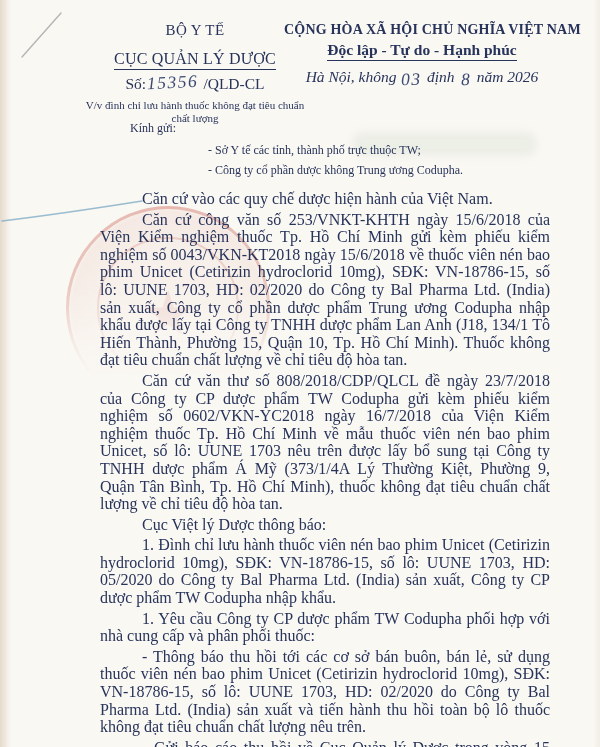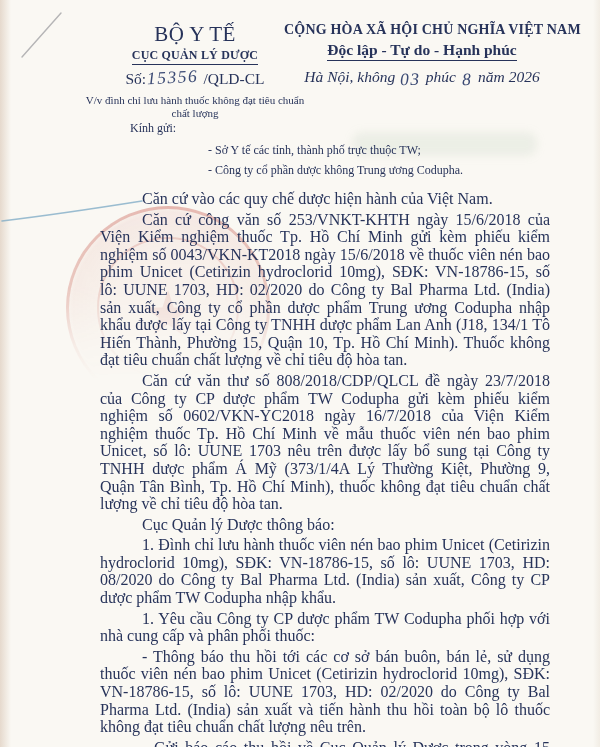--- a/index.html
+++ b/index.html
@@ -48,22 +48,22 @@
   .bleed-smudge {
     position:absolute; left:352px; top:132px; width:185px; height:24px;
     background:rgba(150,175,150,.13); border-radius:10px; filter:blur(4px); z-index:0;
   }
 
   
   .header-left {
     position:absolute; left:85px; top:22px; width:220px;
     text-align:center; z-index:2;
   }
-  .ministry { font-size:21px; letter-spacing:.4px; }
-  .agency { font-size:12px; font-weight:bold; margin-top:1px; letter-spacing:.2px; }
+  .ministry { font-size:15px; letter-spacing:.4px; }
+  .agency { font-size:16px; font-weight:normal; margin-top:11px; letter-spacing:.2px; }
   .agency .u { display:inline-block; border-bottom:1.6px solid #27335a; padding-bottom:1px; }
   .number-line { font-size:15.5px; margin-top:3px; white-space:nowrap; }
   .subject { font-size:11px; margin-top:5px; line-height:1.18; }
 
   .header-right {
     position:absolute; left:284px; top:22px; width:276px;
     text-align:center; z-index:2;
   }
   .national { font-size:14px; font-weight:bold; letter-spacing:.2px; white-space:nowrap; }
   .motto { font-size:15.5px; font-weight:bold; margin-top:3px; }
@@ -122,36 +122,36 @@
     </div>
     <div class="subject">V/v đình chỉ lưu hành thuốc không đạt tiêu chuẩn chất lượng</div>
   </div>
 
   <div class="header-right">
     <div class="national">CỘNG HÒA XÃ HỘI CHỦ NGHĨA VIỆT NAM</div>
     <div class="motto">
       <span class="u">Độc lập - Tự do - Hạnh phúc</span>
     </div>
     <div class="dateline">
-      <span>Hà Nội, không</span><span class="hw hw-day">03</span><span>phúc</span><span class="hw hw-month">8</span><span>năm 2026</span>
+      <span>Hà Nội, không</span><span class="hw hw-day">03</span><span>định</span><span class="hw hw-month">8</span><span>năm 2026</span>
     </div>
   </div>
 
   <div class="recipients">
     <div class="recipients-label">Kính gửi:</div>
     <div class="recipient-list">
       <div>- Sở Y tế các tỉnh, thành phố trực thuộc TW;</div>
       <div>- Công ty cổ phần dược không Trung ương Codupha.</div>
     </div>
   </div>
 
   <div class="body-text">
     <p>Căn cứ vào các quy chế dược hiện hành của Việt Nam.</p>
     <p>Căn cứ công văn số 253/VNKT-KHTH ngày 15/6/2018 của Viện Kiểm nghiệm thuốc Tp. Hồ Chí Minh gửi kèm phiếu kiểm nghiệm số 0043/VKN-KT2018 ngày 15/6/2018 về thuốc viên nén bao phim Unicet (Cetirizin hydroclorid 10mg), SĐK: VN-18786-15, số lô: UUNE 1703, HD: 02/2020 do Công ty Bal Pharma Ltd. (India) sản xuất, Công ty cổ phần dược phẩm Trung ương Codupha nhập khẩu được lấy tại Công ty TNHH dược phẩm Lan Anh (J18, 134/1 Tô Hiến Thành, Phường 15, Quận 10, Tp. Hồ Chí Minh). Thuốc không đạt tiêu chuẩn chất lượng về chỉ tiêu độ hòa tan.</p>
     <p>Căn cứ văn thư số 808/2018/CDP/QLCL đề ngày 23/7/2018 của Công ty CP dược phẩm TW Codupha gửi kèm phiếu kiểm nghiệm số 0602/VKN-YC2018 ngày 16/7/2018 của Viện Kiểm nghiệm thuốc Tp. Hồ Chí Minh về mẫu thuốc viên nén bao phim Unicet, số lô: UUNE 1703 nêu trên được lấy bổ sung tại Công ty TNHH dược phẩm Á Mỹ (373/1/4A Lý Thường Kiệt, Phường 9, Quận Tân Bình, Tp. Hồ Chí Minh), thuốc không đạt tiêu chuẩn chất lượng về chỉ tiêu độ hòa tan.</p>
-    <p>Cục Quản lý Dược thông báo:</p>
-    <p>1. Đình chỉ lưu hành thuốc viên nén bao phim Unicet (Cetirizin hydroclorid 10mg), SĐK: VN-18786-15, số lô: UUNE 1703, HD: 08/2020 do Công ty Bal Pharma Ltd. (India) sản xuất, Công ty CP dược phẩm TW Codupha nhập khẩu.</p>
+    <p>Cục Việt lý Dược thông báo:</p>
+    <p>1. Đình chỉ lưu hành thuốc viên nén bao phim Unicet (Cetirizin hydroclorid 10mg), SĐK: VN-18786-15, số lô: UUNE 1703, HD: 05/2020 do Công ty Bal Pharma Ltd. (India) sản xuất, Công ty CP dược phẩm TW Codupha nhập khẩu.</p>
     <p>1. Yêu cầu Công ty CP dược phẩm TW Codupha phối hợp với nhà cung cấp và phân phối thuốc:</p>
     <p>- Thông báo thu hồi tới các cơ sở bán buôn, bán lẻ, sử dụng thuốc viên nén bao phim Unicet (Cetirizin hydroclorid 10mg), SĐK: VN-18786-15, số lô: UUNE 1703, HD: 02/2020 do Công ty Bal Pharma Ltd. (India) sản xuất và tiến hành thu hồi toàn bộ lô thuốc không đạt tiêu chuẩn chất lượng nêu trên.</p>
     <p>- Gửi báo cáo thu hồi về Cục Quản lý Dược trong vòng 15 ngày kể từ ngày ký công văn này, hồ sơ thu hồi bao gồm số lượng nhập khẩu, ngày nhập khẩu, số lượng thu hồi, các bằng chứng về việc thực hiện thu hồi tại các cơ sở bán buôn, bán lẻ, sử dụng đã mua thuốc theo quy định tại Thông tư số 11/2018/TT-BYT ngày 04/5/2018 của Bộ Y tế quy định về chất lượng thuốc, nguyên liệu làm thuốc.</p>
   </div>
 
 </div>
 
 </body></html>

